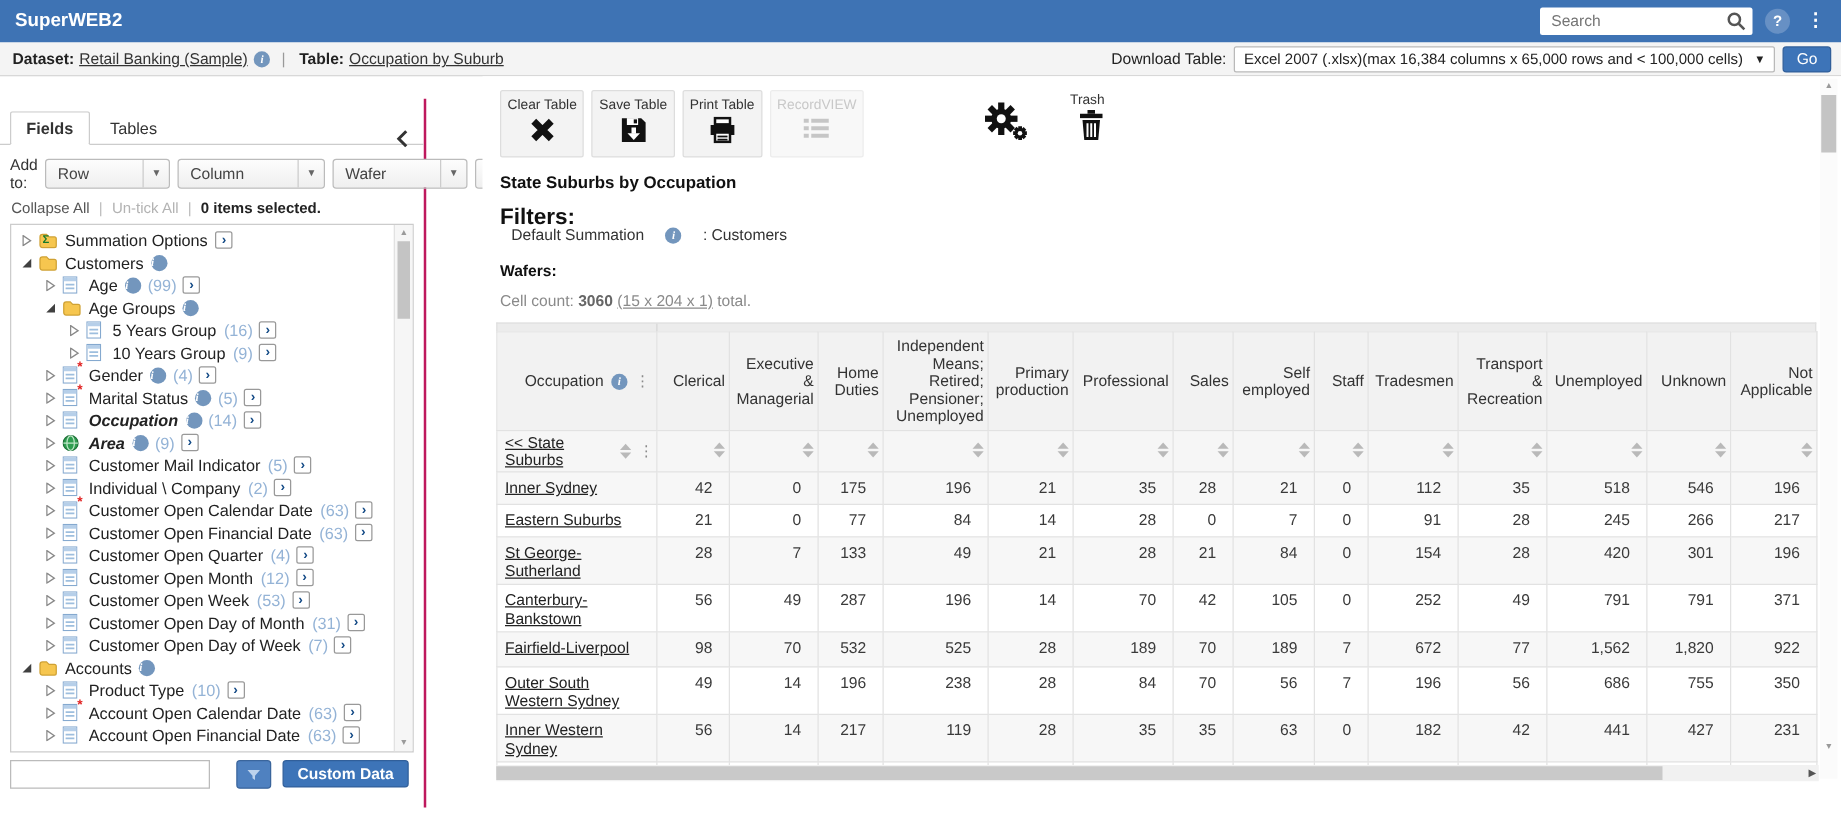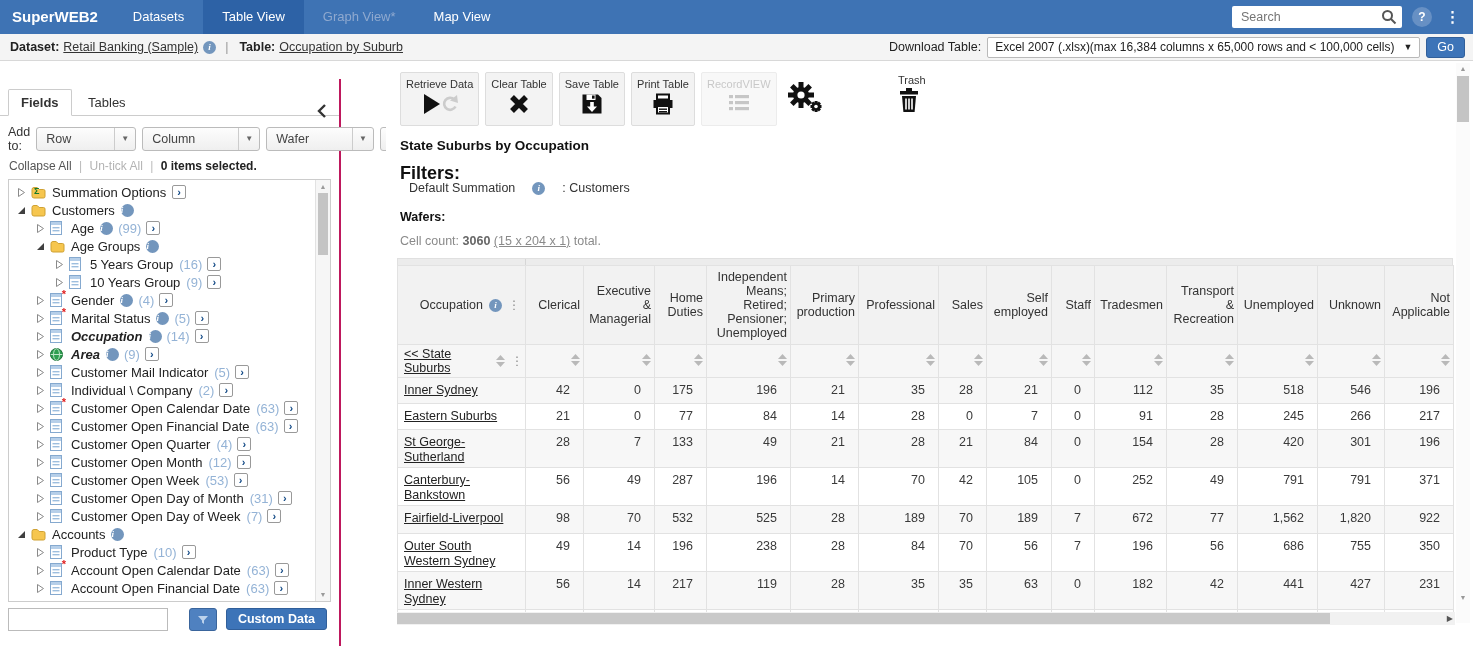--- a/index.html
+++ b/index.html
@@ -68,21 +68,21 @@
 
   
   .main{position:absolute;left:386px;top:61px;width:1087px;height:567px;background:#fff;overflow:hidden;}
   .toolbar{position:absolute;left:14px;top:11px;display:flex;gap:6px;}
   .tb-btn{min-width:64px;height:54px;background:#f3f3f3;border:1px solid #ddd;border-radius:2px;display:flex;flex-direction:column;align-items:center;cursor:pointer;padding:0 5px;}
   .tb-btn .tl{font-size:11px;color:#333;margin-top:5px;white-space:nowrap;}
   .tb-btn .ic{margin-top:3px;}
   .tb-btn.disabled{background:#f8f8f8;border-color:#ececec;cursor:default;}
   .tb-btn.disabled .tl{color:#c8c8c8;}
   .tb-gear{position:absolute;left:400px;top:20px;cursor:pointer;}
-  .tb-trash{position:absolute;left:470px;top:13px;text-align:left;cursor:pointer;margin-left:42px;}
+  .tb-trash{position:absolute;left:470px;top:13px;text-align:right;cursor:pointer;}
   .tb-trash .tl{font-size:11px;color:#333;margin-bottom:2px;}
   .tv-title{position:absolute;left:14px;top:77px;font-size:13.5px;font-weight:bold;color:#111;}
   .tv-filters-label{position:absolute;left:14px;top:102px;font-size:18px;font-weight:bold;color:#111;}
   .tv-filter-line{position:absolute;left:23px;top:120px;font-size:12.5px;color:#333;display:flex;align-items:center;gap:17px;}
   .tv-wafers{position:absolute;left:14px;top:149px;font-weight:bold;font-size:12.5px;color:#111;}
   .tv-cellcount{position:absolute;left:14px;top:173px;font-size:12.5px;color:#8a8a8a;}
   .cc-bold{font-weight:bold;color:#666;}
   .cc-link{text-decoration:underline;cursor:pointer;color:#8a8a8a;}
 
   .table-wrap{position:absolute;left:11px;top:197px;width:1056px;}
@@ -117,26 +117,20 @@
   .f-powered{margin:0 8px 0 42px;color:#fff;font-size:10.5px;line-height:11px;text-align:right;}
   .f-logo{width:20px;height:20px;border-radius:50%;background:#d22a2a;color:#fff;font-style:italic;font-weight:bold;font-size:10px;text-align:center;line-height:20px;margin-right:6px;flex:none;}
 </style>
 </head>
 <body>
 
 <div class="app">
 
   <div class="navbar">
     <div class="brand">SuperWEB2</div>
-    <div class="nav-items" id="nav-items">
-        <div class="nav-item">Datasets</div>
-        <div class="nav-item active">Table View</div>
-        <div class="nav-item disabled">Graph View*</div>
-        <div class="nav-item">Map View</div>
-      </div>
     <div class="nav-right">
       <div class="searchbox">
         <input type="text" placeholder="Search" style="">
         <span class="search-ic">
           <svg width="16" height="16">
               <circle cx="6.5" cy="6.5" r="4.5" fill="none" stroke="#555" stroke-width="2"></circle>
               <path d="M10 10 L14.5 14.5" stroke="#555" stroke-width="2"></path>
             </svg>
         </span>
       </div>
@@ -625,28 +619,20 @@
         <svg width="12" height="10">
             <path d="M1 1 h10 l-4 4.5 v3.5 l-2 -1.5 v-2 z" fill="#bcd2ec"></path>
           </svg>
       </div>
       <button class="btn-custom">Custom Data</button>
     </div>
   </div>
 
   <div class="main">
     <div class="toolbar" id="toolbar">
-        <div class="tb-btn">
-          <div class="tl">Retrieve Data</div>
-          <div class="ic"><svg width="36" height="22">
-              <polygon points="2,1 2,21 18,11" fill="#111"></polygon>
-              <path d="M33.5 13.5 a6 6 0 1 1 -1.2 -7" fill="none" stroke="#cccccc" stroke-width="2.6"></path>
-              <polygon points="35,2 36,10 28,7.5" fill="#cccccc"></polygon>
-            </svg></div>
-        </div>
         <div class="tb-btn">
           <div class="tl">Clear Table</div>
           <div class="ic"><svg width="22" height="22">
               <path d="M4 4 L18 18 M18 4 L4 18" stroke="#111" stroke-width="5.5"></path>
             </svg></div>
         </div>
         <div class="tb-btn">
           <div class="tl">Save Table</div>
           <div class="ic"><svg width="22" height="22">
               <path d="M1.5 1.5 h15.5 l3.5 3.5 v15.5 h-19 z" fill="#111"></path>

